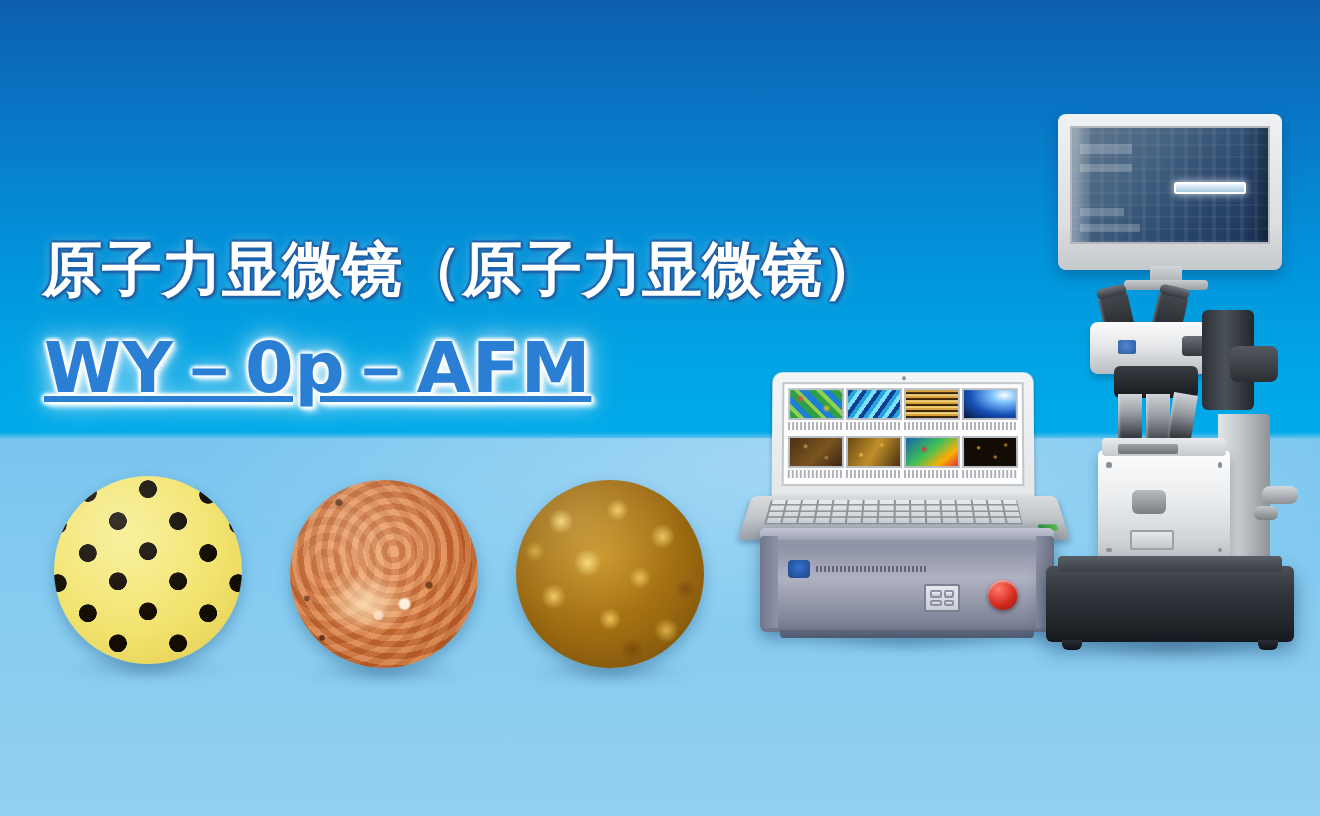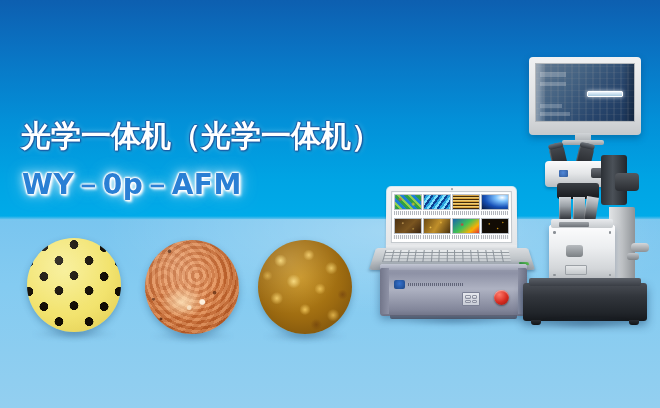--- a/index.html
+++ b/index.html
@@ -42,31 +42,32 @@
     text-shadow:
       0 0 1px #1c5fa8,
       1px 0 1px #1c5fa8, -1px 0 1px #1c5fa8,
       0 1px 1px #1c5fa8, 0 -1px 1px #1c5fa8,
       1px 1px 2px rgba(10,60,120,.75),
       0 0 6px rgba(255,255,255,.45);
     white-space:nowrap;
   }
   .title-model{
     position:absolute;left:22px;top:163px;
-    font-size:28px;line-height:44px;font-weight:bold;
+    font-size:35px;line-height:44px;font-weight:bold;
     letter-spacing:0.5px;
     color:#2a7fd4;
     text-shadow:
       0 0 2px #ffffff,
       1px 0 2px #ffffff, -1px 0 2px #ffffff,
       0 1px 2px #ffffff, 0 -1px 2px #ffffff,
       2px 2px 3px rgba(255,255,255,.95),
       0 0 10px rgba(255,255,255,.9),
       0 0 18px rgba(220,240,255,.7);
     white-space:nowrap;
+    text-decoration:underline;
   }
 
   
   .sample{
     position:absolute;width:94px;height:94px;border-radius:50%;
     overflow:hidden;
     box-shadow:0 3px 7px rgba(12,60,100,.30);
   }
   .sample-1{left:27px;top:238px;
     background:
@@ -349,21 +350,21 @@
 </head>
 <body>
 
 <div id="banner">
 
   <div class="bg-top"></div>
   <div class="bg-bottom"></div>
   <div class="bg-seam"></div>
   <div class="floor-sheen"></div>
 
-  <div class="title-zh">光学一体机（光学一体机）</div>
+  <div class="title-zh">原子力显微镜（原子力显微镜）</div>
   <div class="title-model">WY－0p－AFM</div>
 
   <div class="samp-shadow" style="left:31px;top:328px;"></div>
   <div class="samp-shadow" style="left:149px;top:330px;"></div>
   <div class="samp-shadow" style="left:262px;top:330px;"></div>
 
   <div class="sample sample-1">
     <div class="sample-shine"></div>
   </div>
   <div class="sample sample-2">

